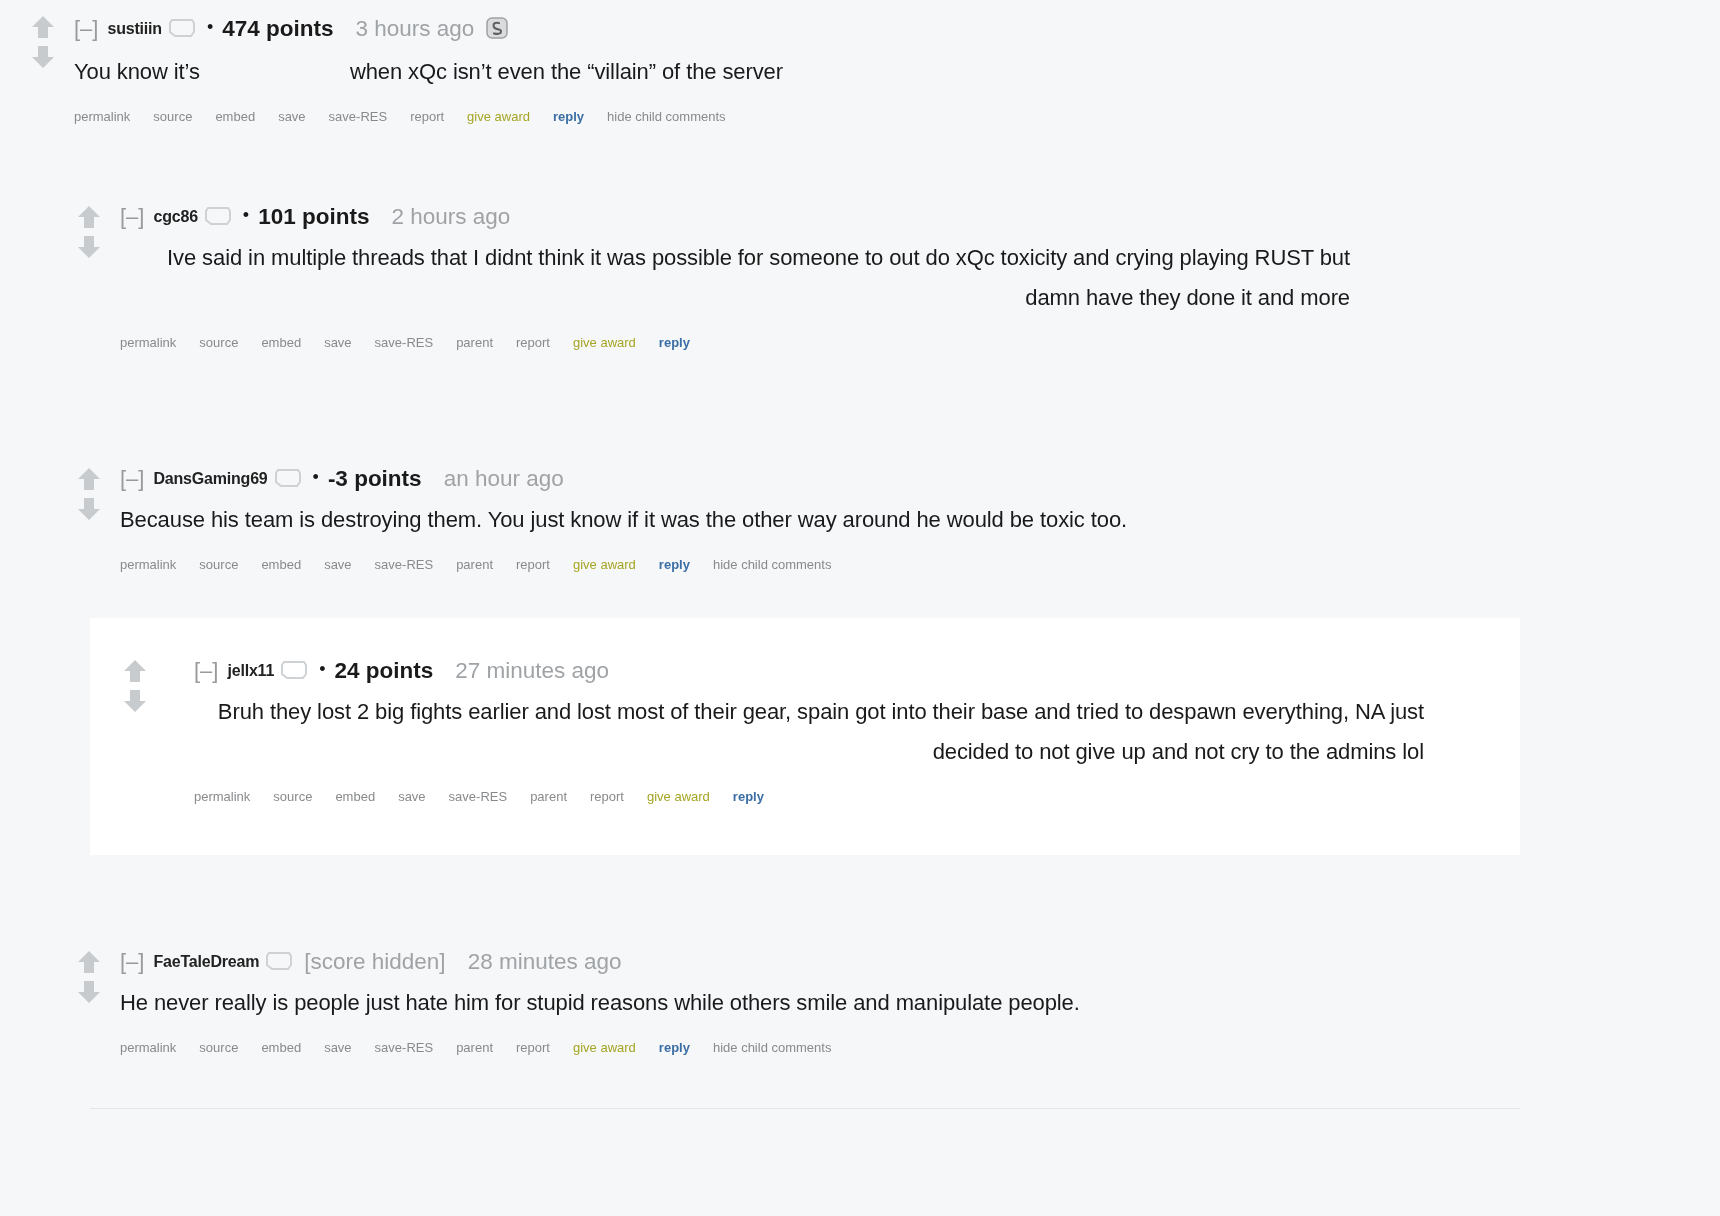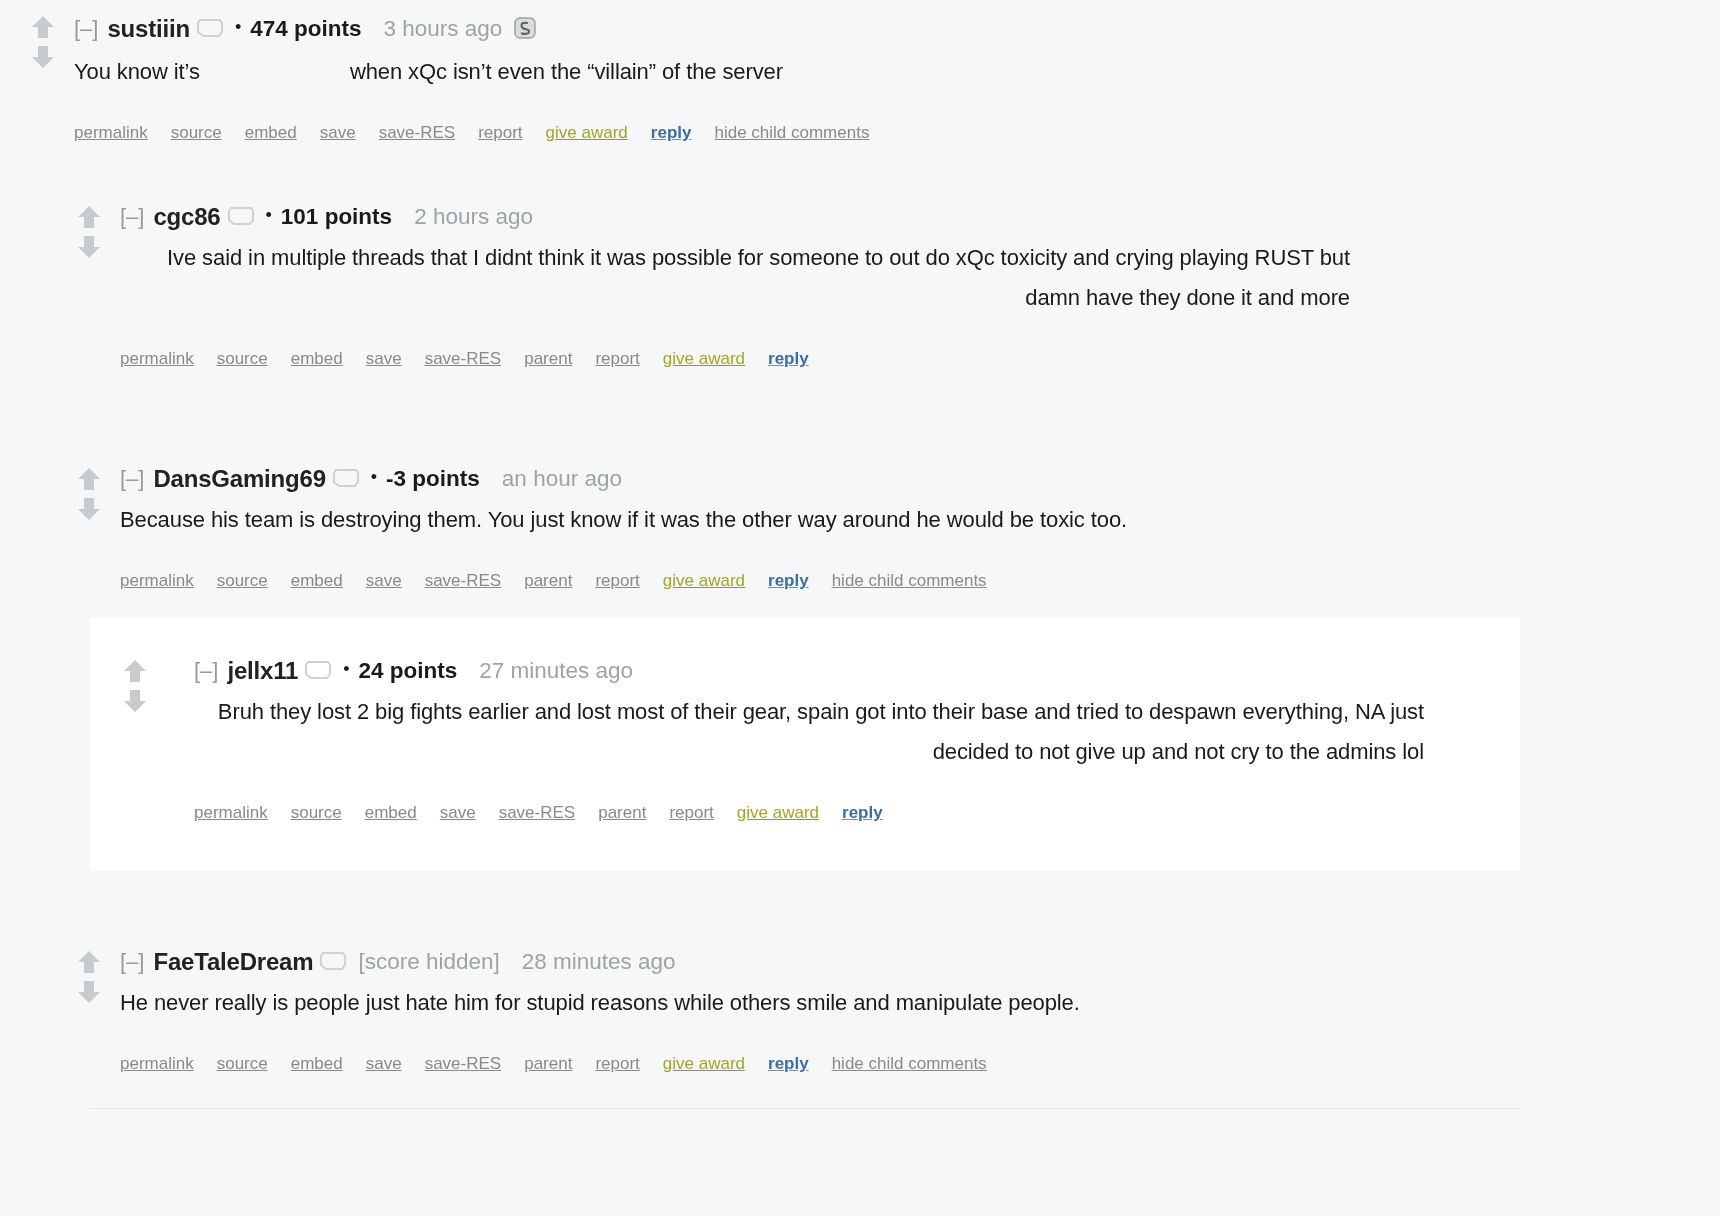--- a/index.html
+++ b/index.html
@@ -66,21 +66,21 @@
     color: #9a9a9a;
     font-weight: 400;
     cursor: pointer;
     margin-right: 9px;
     font-size: 22px;
   }
   .uname {
     font-weight: bold;
     color: #222;
     cursor: pointer;
-    font-size: 24px;
+    font-size: 16px;
     letter-spacing: -0.2px;
   }
   .flair-icon {
     display: inline-block;
     margin-left: 7px;
     margin-right: 2px;
     position: relative;
     top: 2px;
   }
   .dot {
@@ -124,26 +124,25 @@
     letter-spacing: -0.1px;
   }
   .ctext.narrow { max-width: 1230px; text-align: right; }
   .spoiler {
     display: inline-block;
     width: 150px;
   }
 
   
   .actions {
-    font-size: 17px;
+    font-size: 13px;
     line-height: 28px;
-    margin-top: 27px;
+    margin-top: 11px;
     color: #888a8c;
     white-space: nowrap;
-    text-decoration: underline;
   }
   .actions a {
     color: #888a8c;
     text-decoration: none;
     margin-right: 23px;
     cursor: pointer;
   }
   .actions a:last-child { margin-right: 0; }
   .actions a.award {
     color: #a5a524;

